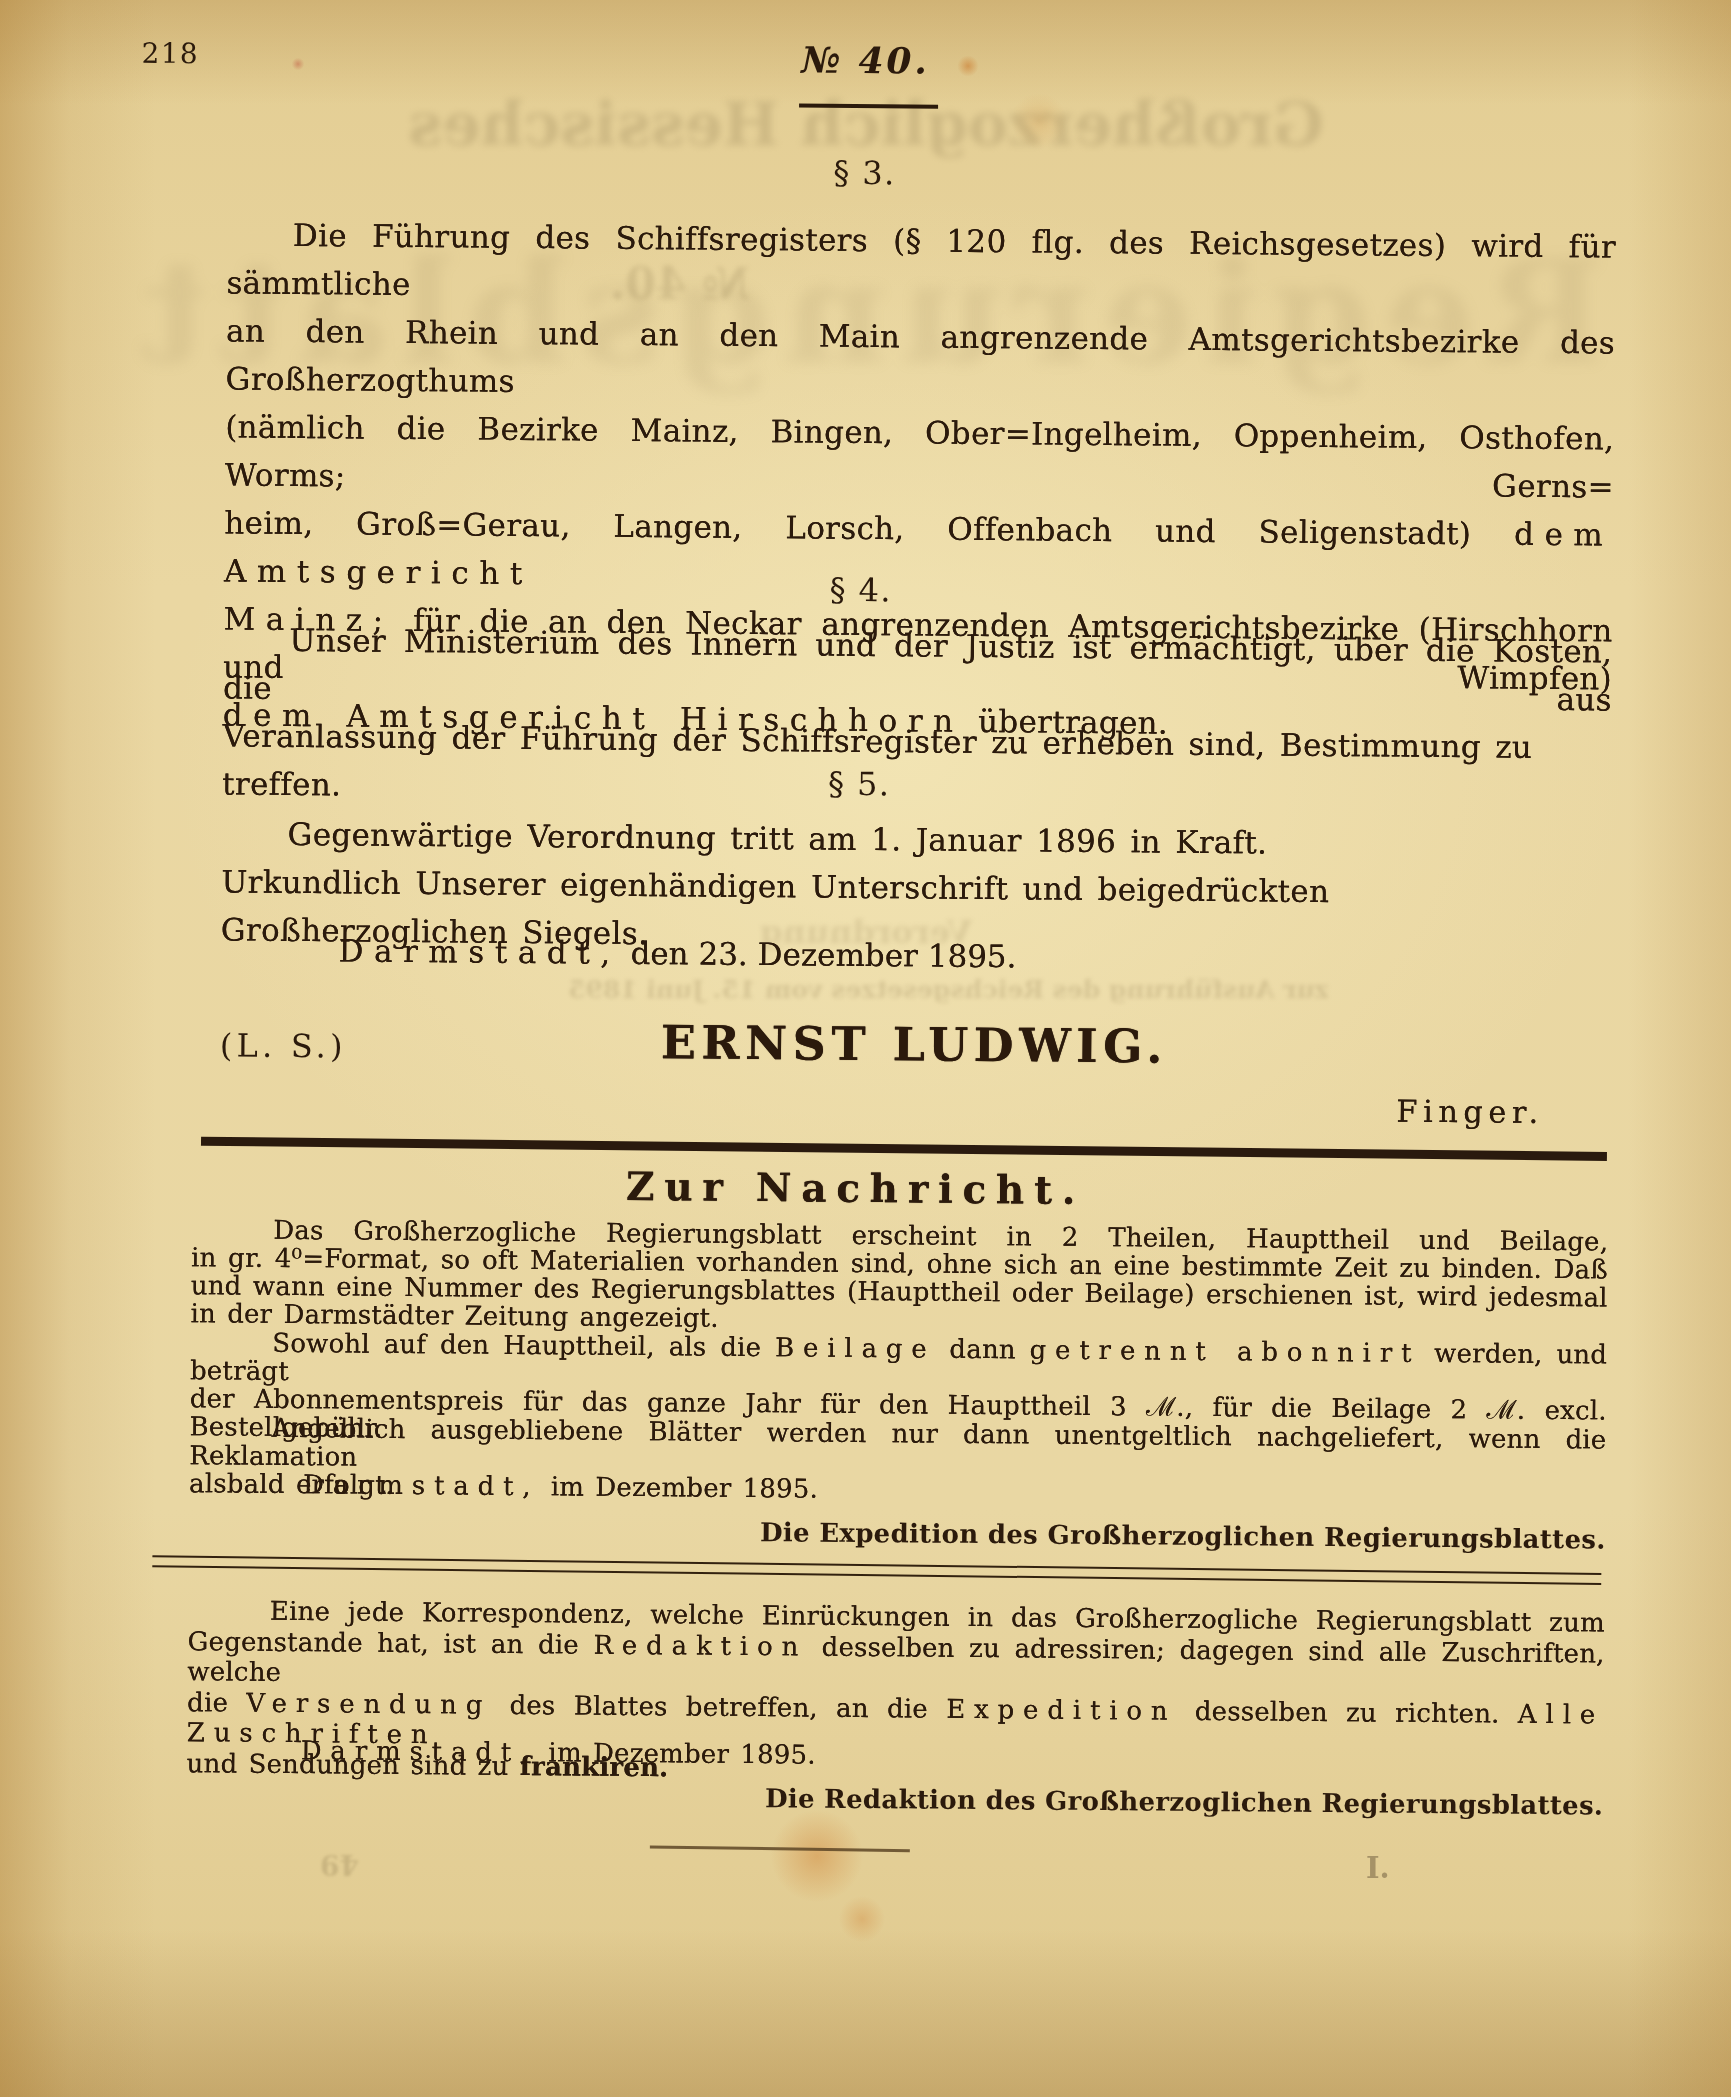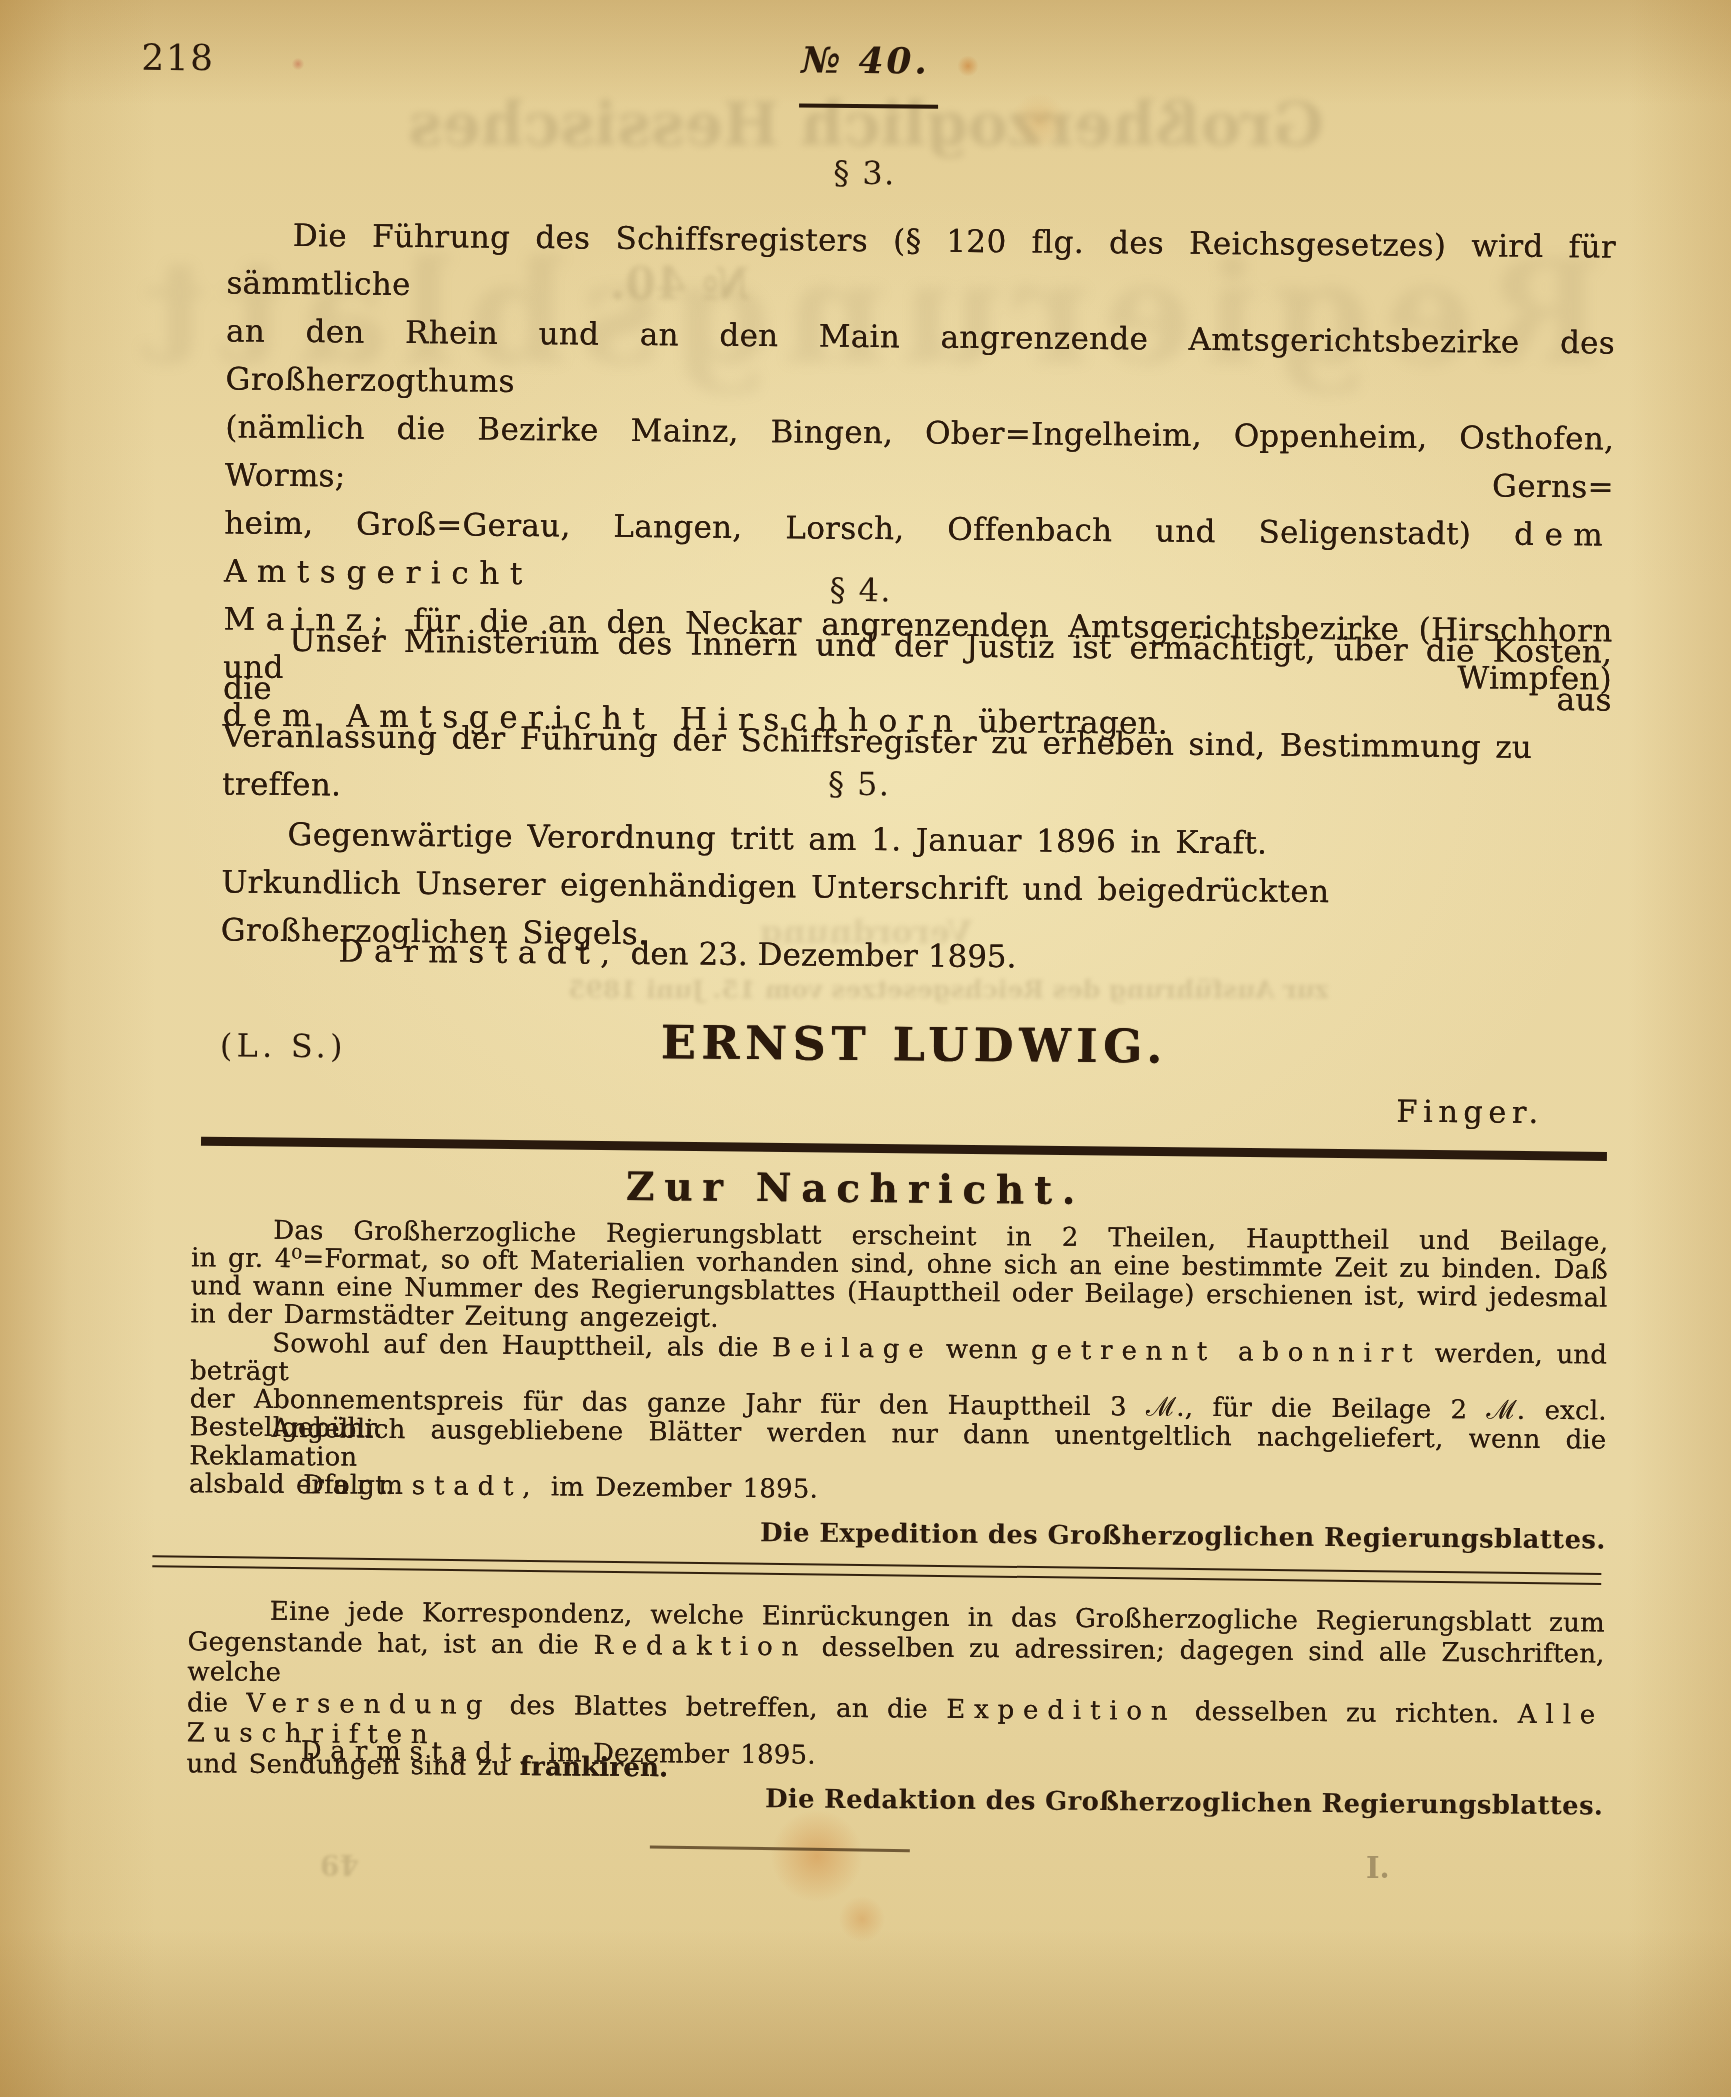--- a/index.html
+++ b/index.html
@@ -31,21 +31,21 @@
   .ghost{position:absolute;color:#9a8659;transform:scaleX(-1);filter:blur(2.8px);white-space:nowrap;font-weight:bold;}
   .g-masthead1{top:89px;left:0;width:100%;text-align:center;font-size:60px;opacity:.30;filter:blur(3.5px);}
   .g-masthead2{top:229px;left:0;width:100%;text-align:center;font-size:142px;opacity:.14;filter:blur(7px);letter-spacing:12.5px;}
   .g-issue{top:258px;left:610px;font-size:44px;opacity:.26;}
   .g-line1{top:913px;left:0;width:100%;text-align:center;font-size:32px;opacity:.22;}
   .g-line2{top:975px;left:568px;font-size:25px;opacity:.28;filter:blur(2.1px);}
   .g-foot49{top:1848px;left:320px;font-size:28px;opacity:.35;filter:blur(1.4px);transform:rotate(180deg);}
   .g-footI{top:1851px;left:1366px;font-size:29px;opacity:.45;filter:blur(0.7px);transform:none;color:#5d4b30;}
 
   
-  .pagenum{top:43px;left:142px;font-size:36px;letter-spacing:1.4px;}
+  .pagenum{top:43px;left:142px;font-size:28px;letter-spacing:1.4px;}
   .issue{top:39px;font-size:36px;font-weight:bold;font-style:italic;letter-spacing:2.8px;}
   .issue-rule{top:104px;left:800px;width:139px;height:3.5px;background:#2b1a0c;}
   .shead{font-size:32px;letter-spacing:1.4px;}
   .s3h{top:154px;} .s4h{top:571px;} .s5h{top:765px;}
   .col{left:229px;width:1389px;}
   .body45{font-size:31px;line-height:48px;word-spacing:4.2px;letter-spacing:0.3px;text-shadow:0 0 0.4px currentColor;}
   .s3b{top:216px;} .s4b{top:621px;} .s5b{top:815px;}
   .jl{text-align:justify;text-align-last:justify;}
   .ll{text-align:left;}
   .ind{text-indent:66px;}
@@ -144,21 +144,21 @@
       <div class="jl nind">Das Großherzogliche Regierungsblatt erscheint in 2 Theilen, Haupttheil und Beilage,</div>
       <div class="jl">in gr. 4⁰=Format, so oft Materialien vorhanden sind, ohne sich an eine bestimmte Zeit zu binden.  Daß</div>
       <div class="jl">und wann eine Nummer des Regierungsblattes (Haupttheil oder Beilage) erschienen ist, wird jedesmal</div>
       <div class="ll">in der Darmstädter Zeitung angezeigt.</div>
     </div>
 
     <div class="abs ncol body37 np2">
       <div class="jl nind">
         <span>Sowohl auf den Haupttheil, als die</span>
         <span class="sp">Beilage</span>
-        <span>wenn</span>
+        <span>dann</span>
         <span class="sp">getrennt abonnirt</span>
         <span>werden, und beträgt</span>
       </div>
       <div class="jl">der Abonnementspreis für das ganze Jahr für den Haupttheil 3 ℳ., für die Beilage 2 ℳ. excl.</div>
       <div class="ll">Bestellgebühr.</div>
     </div>
 
     <div class="abs ncol body37 np3">
       <div class="jl nind">Angeblich ausgebliebene Blätter werden nur dann unentgeltlich nachgeliefert, wenn die Reklamation</div>
       <div class="ll">alsbald erfolgt.</div>

